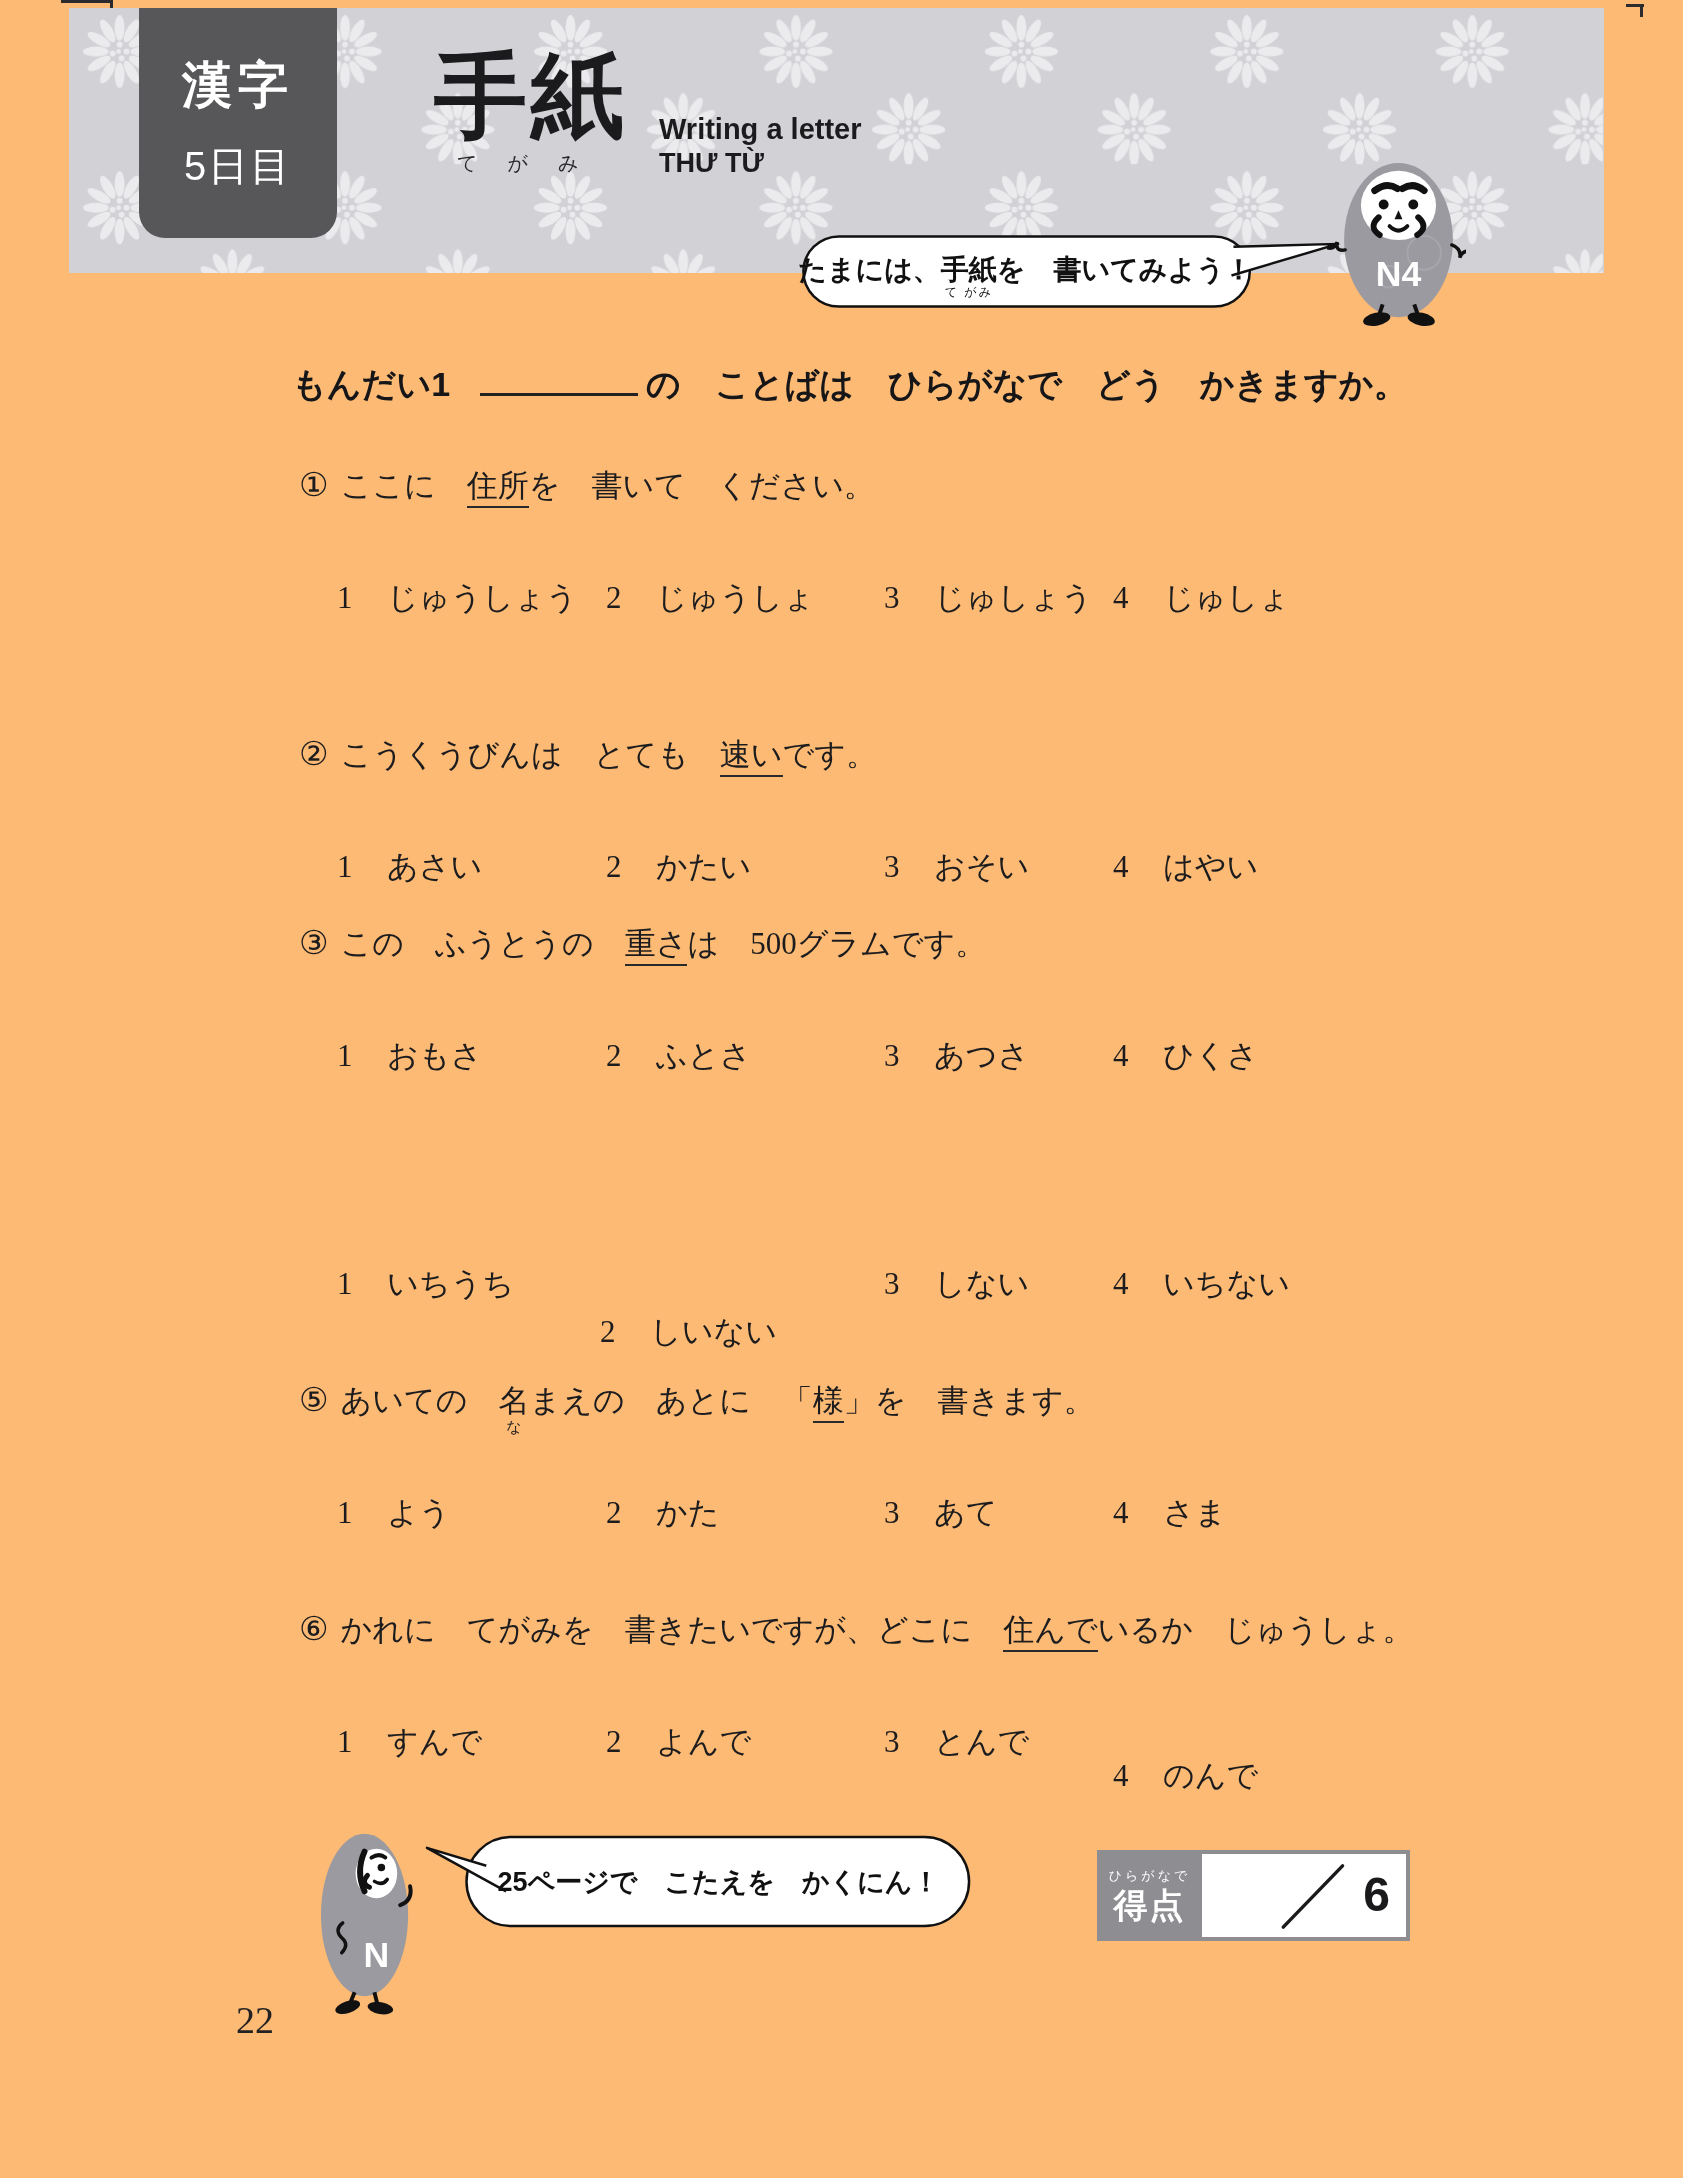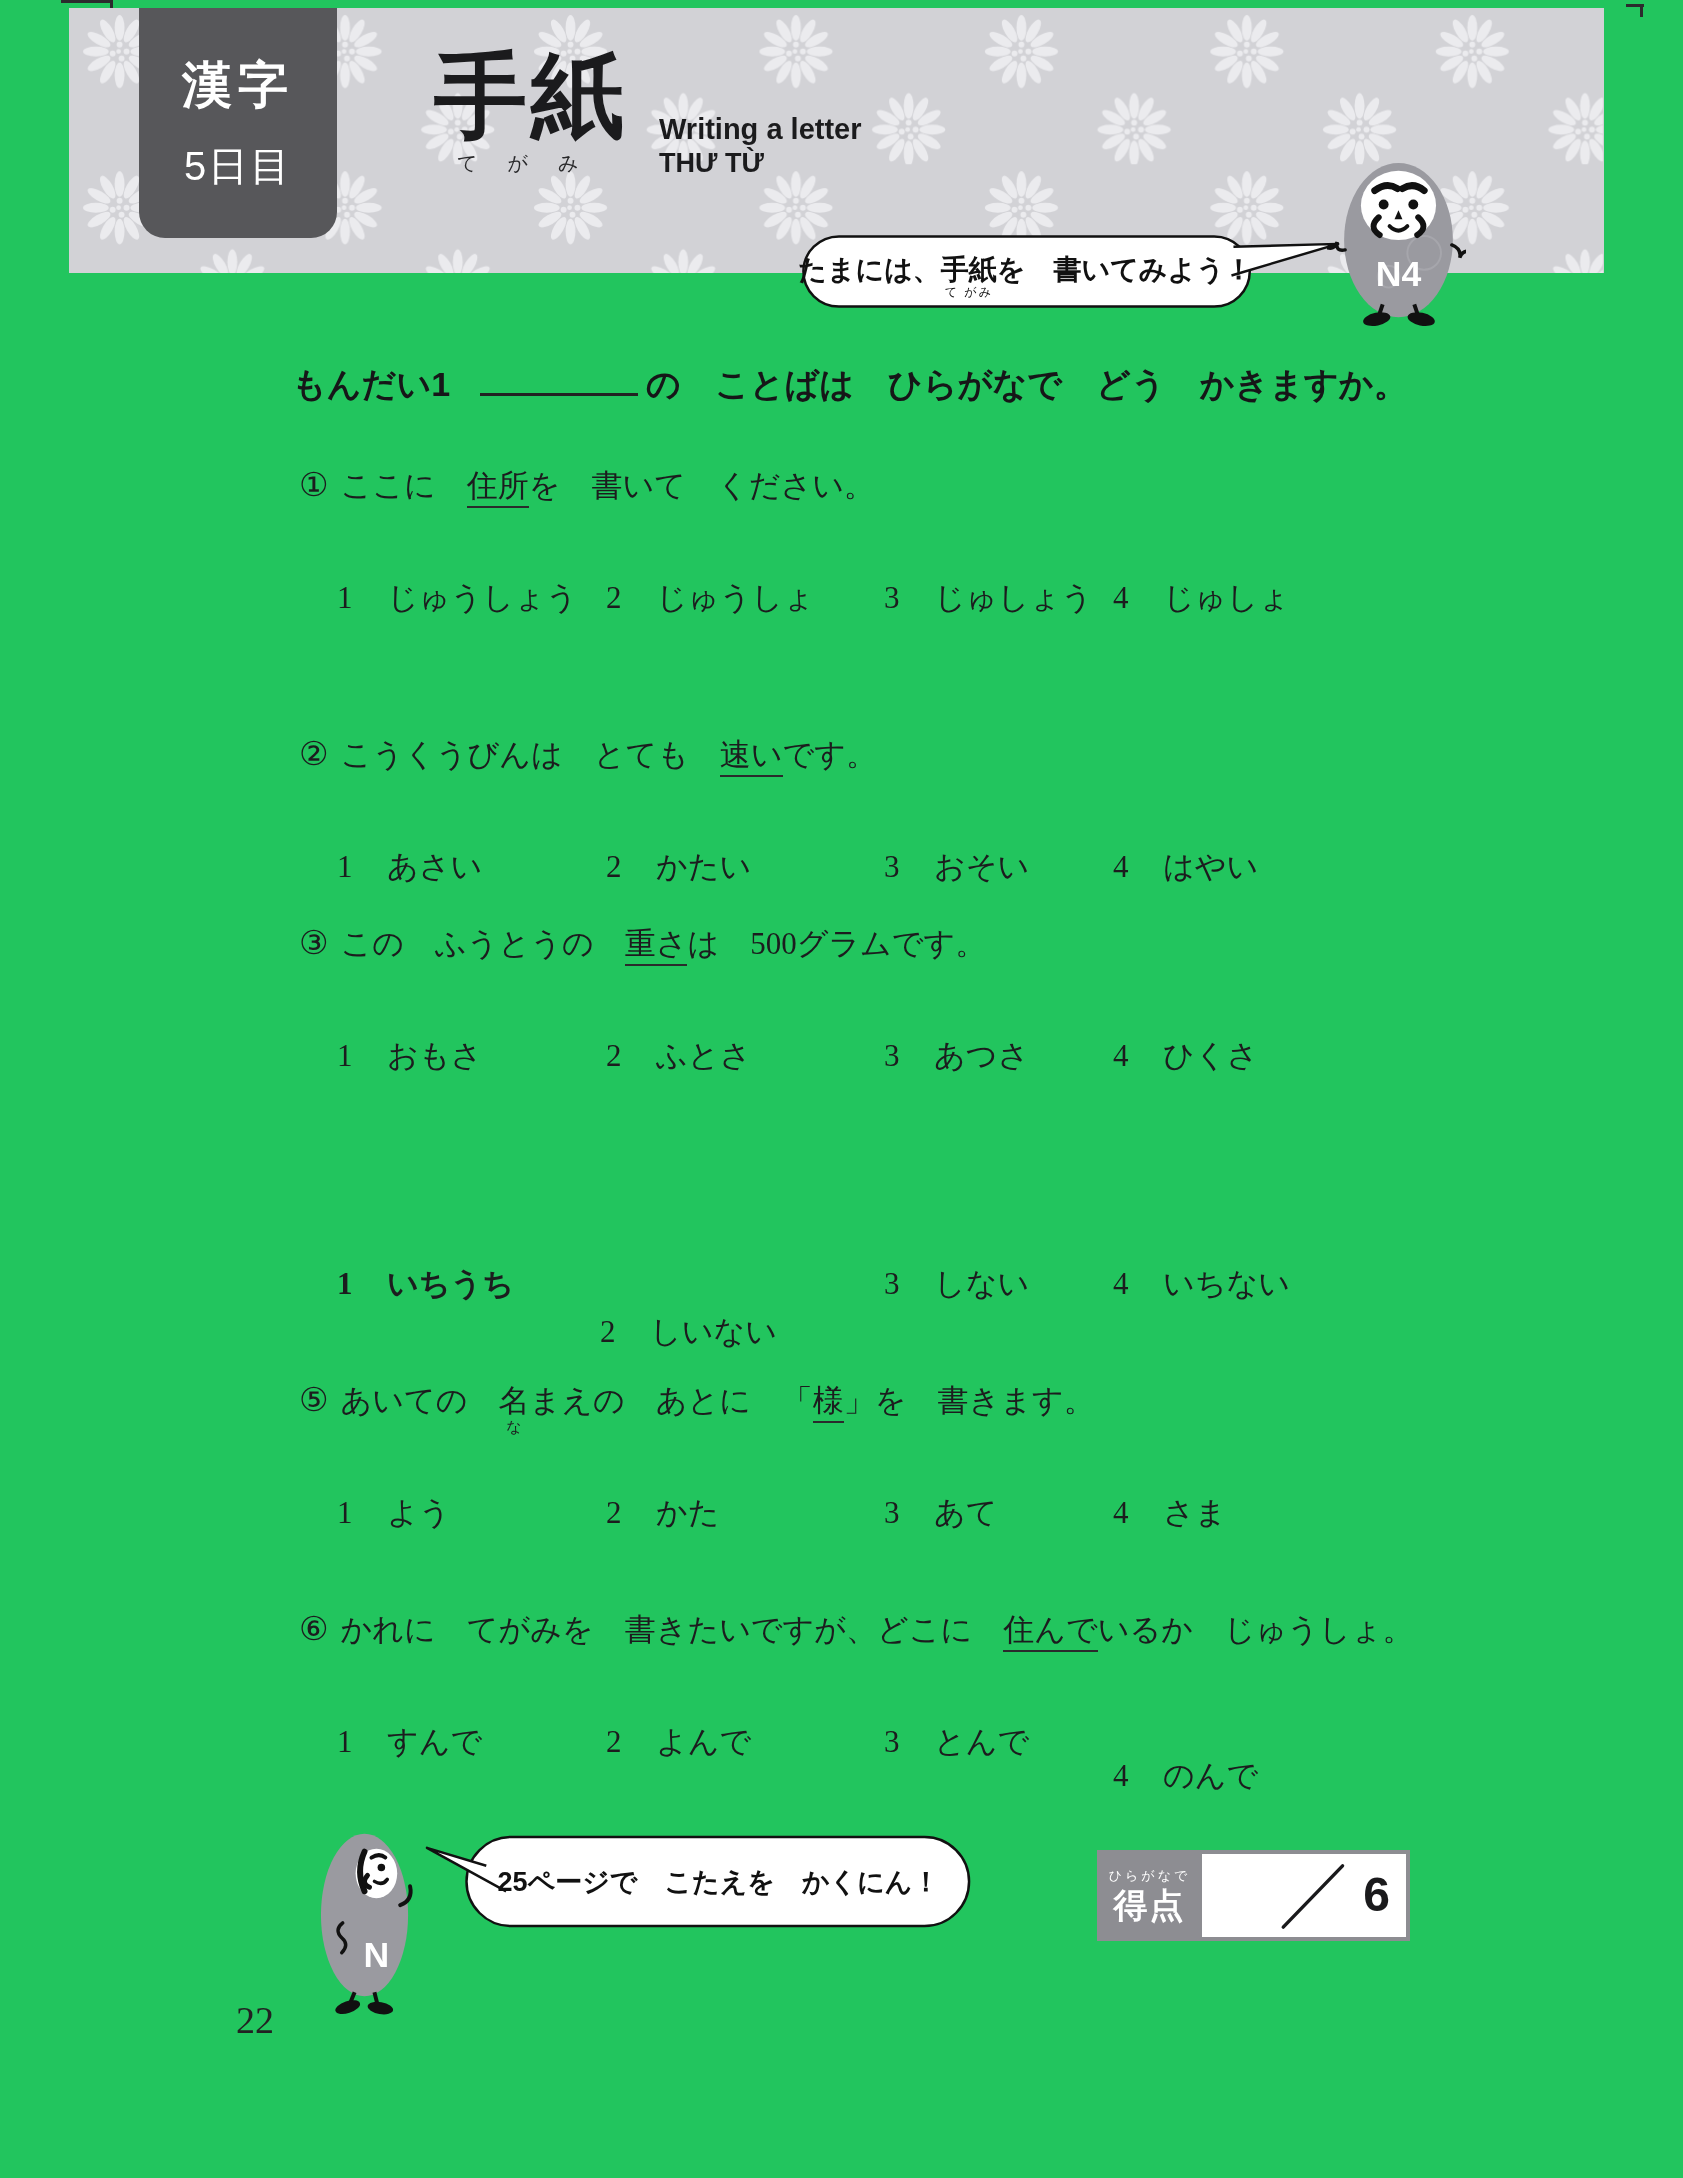--- a/index.html
+++ b/index.html
@@ -1,16 +1,16 @@
 <!DOCTYPE html>
 <html><head>
 <meta charset="utf-8">
 <style>
   html,body{margin:0;padding:0;background:#ffffff;}
-  .page{position:relative;width:1683px;height:2178px;background:#22c55e;overflow:hidden;
+  .page{position:relative;width:1683px;height:2178px;background:#fdba74;overflow:hidden;
         font-family:"Liberation Sans","DejaVu Sans",sans-serif;color:#1c1c1e;}
 
   
   .mark{position:absolute;background:#2b2b2d;}
   .mark-tl-h{left:61px;top:0;width:51px;height:3px;}
   .mark-tl-v{left:110px;top:0;width:3px;height:15px;}
   .mark-tr-h{left:1626px;top:4px;width:18px;height:3px;}
   .mark-tr-v{left:1640px;top:4px;width:3px;height:13px;}
 
   
@@ -200,21 +200,21 @@
         <div class="sentence"><span class="qnum">③</span><span>この　ふうとうの　</span><span class="u">重さ</span><span>は　500グラムです。</span></div>
         <div class="options">
           <span class="opt-cell" style="left: 337px;"><span class="onum">1</span><span>おもさ</span></span>
           <span class="opt-cell" style="left: 606px;"><span class="onum">2</span><span>ふとさ</span></span>
           <span class="opt-cell" style="left: 884px;"><span class="onum">3</span><span>あつさ</span></span>
           <span class="opt-cell" style="left: 1113px;"><span class="onum">4</span><span>ひくさ</span></span>
         </div>
       </div>
       <div class="question" style="top: 1151px;">
         <div class="options">
-          <span class="opt-cell" style="left: 337px; font-weight: bold;"><span class="onum">1</span><span>いちうち</span></span>
+          <span class="opt-cell" style="left: 337px;"><span class="onum">1</span><span>いちうち</span></span>
           <span class="opt-cell" style="left: 600px; margin-top: 48px;"><span class="onum">2</span><span>しいない</span></span>
           <span class="opt-cell" style="left: 884px;"><span class="onum">3</span><span>しない</span></span>
           <span class="opt-cell" style="left: 1113px;"><span class="onum">4</span><span>いちない</span></span>
         </div>
       </div>
       <div class="question" style="top: 1380px;">
         <div class="sentence"><span class="qnum">⑤</span><span>あいての　</span><span class="rbelow"><span>名</span><span class="rb">な</span></span><span>まえの　あとに　「</span><span class="u">様</span><span>」を　書きます。</span></div>
         <div class="options">
           <span class="opt-cell" style="left: 337px;"><span class="onum">1</span><span>よう</span></span>
           <span class="opt-cell" style="left: 606px;"><span class="onum">2</span><span>かた</span></span>

